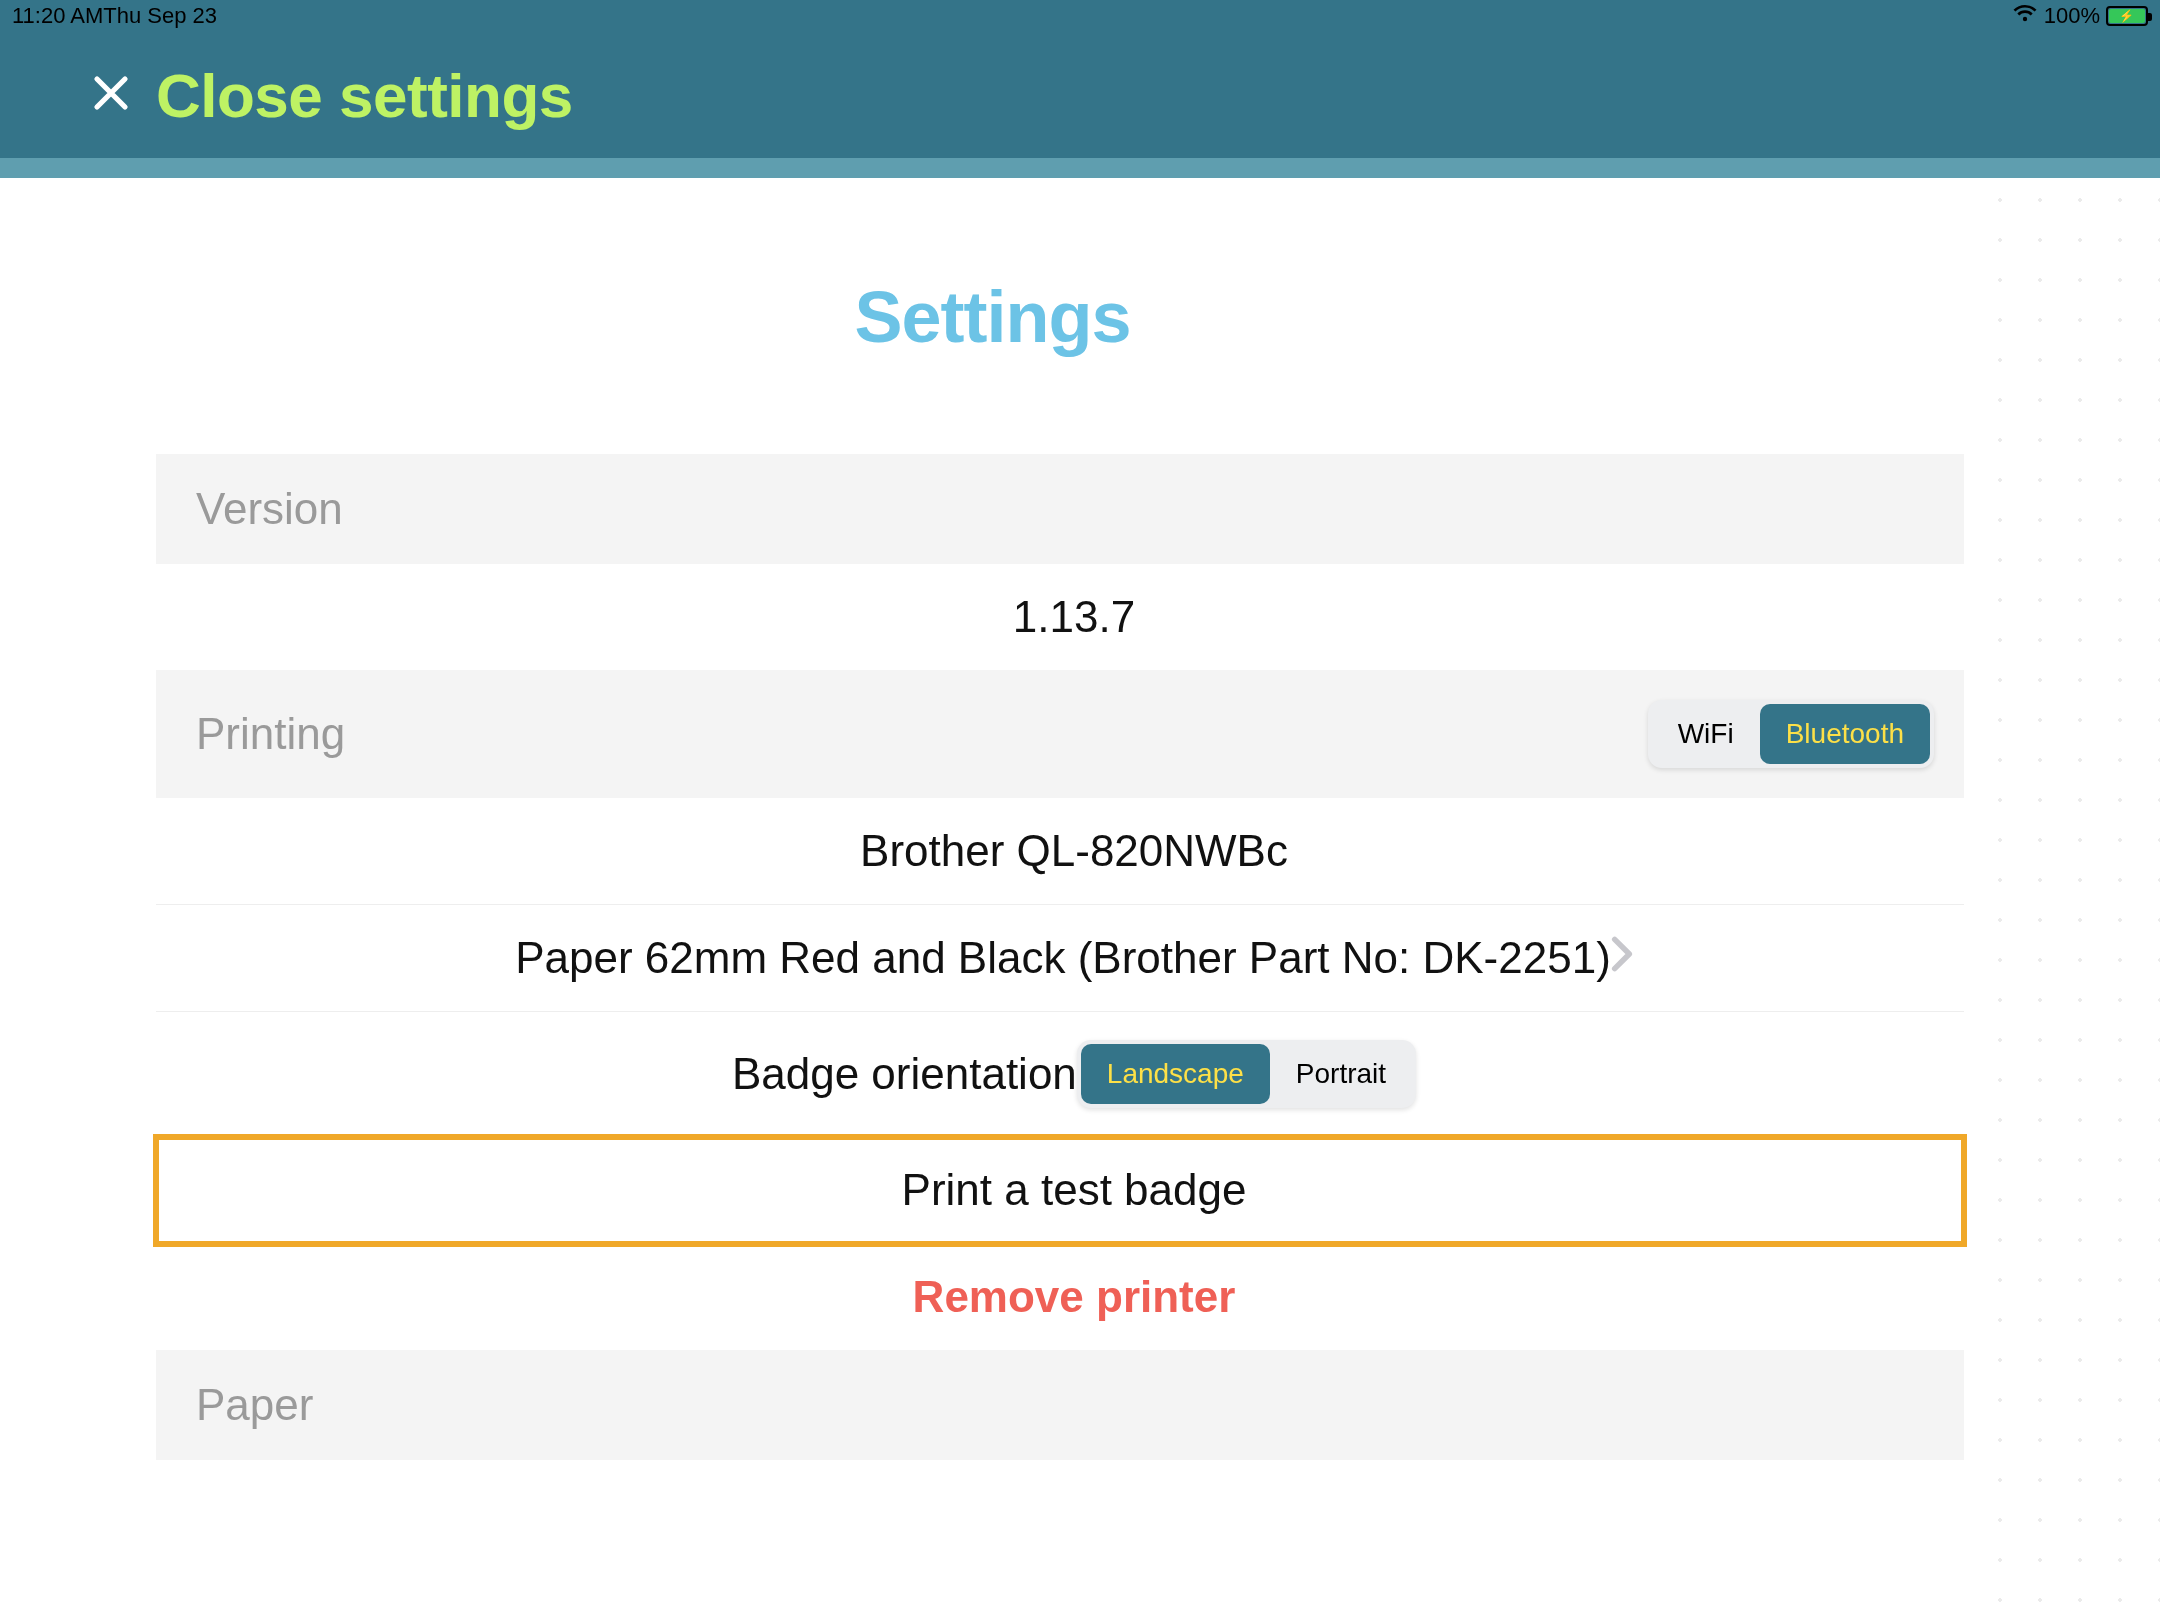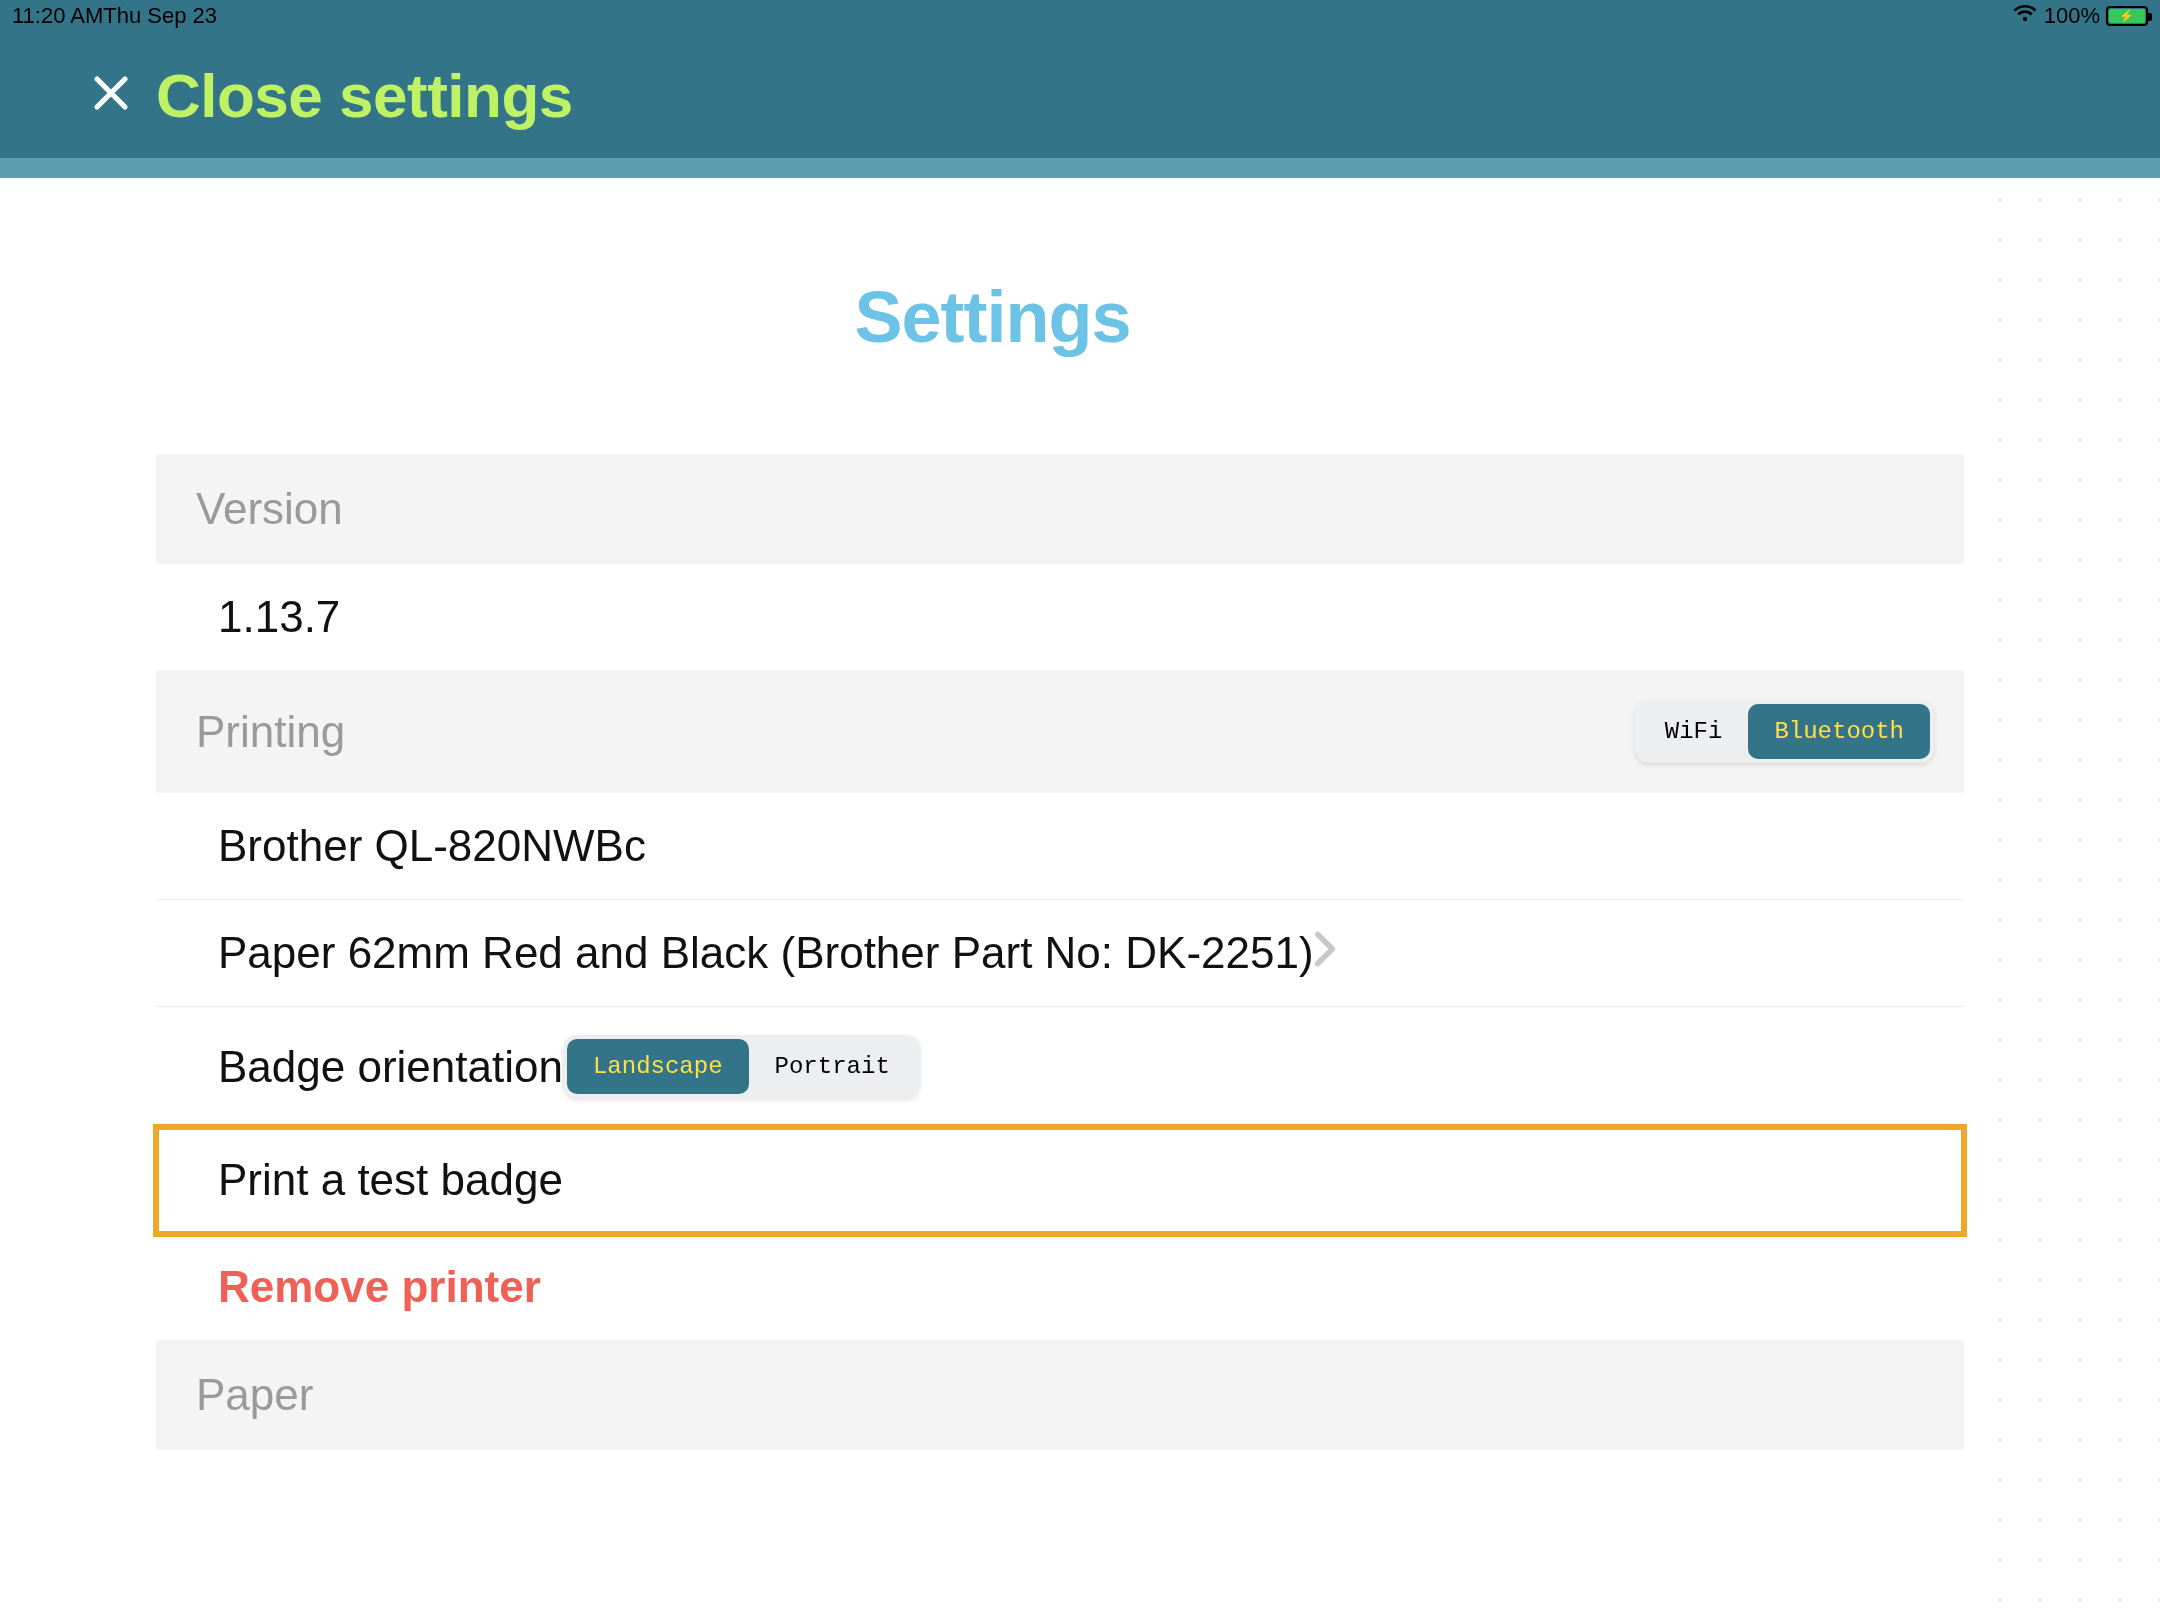--- a/index.html
+++ b/index.html
@@ -81,41 +81,40 @@
     font-size: 44px;
     font-weight: 400;
     padding: 30px 30px 30px 40px;
     display:flex; align-items:center; justify-content:space-between;
   }
   .row {
     background: #fff;
     padding: 28px 34px 28px 62px;
     font-size: 44px;
     color: #111;
-    display:flex; align-items:center; justify-content:flex-start;
+    display:flex; align-items:center; justify-content:center;
     border-bottom: 1px solid #eee;
   }
   .row:last-child { border-bottom: none; }
   .row.no-border { border-bottom: none; }
   .row .chevron { width: 22px; height: 38px; color: #c7c7cc; }
   .segmented {
     display:flex;
     background: #edeef0;
     border-radius: 14px;
     padding: 4px;
     box-shadow: 0 2px 5px rgba(0,0,0,0.12);
   }
   .segment {
     padding: 14px 26px;
-    font-size: 24px;
+    font-size: 28px;
     font-weight: 500;
     color: #000;
     border-radius: 10px;
     cursor: pointer;
-    font-family: Liberation Mono, monospace;
   }
   .segment.active {
     background: #347489;
     color: #fde047;
   }
 
   .row.highlight {
     outline: 6px solid #f0a829;
     outline-offset: -3px;
   }

